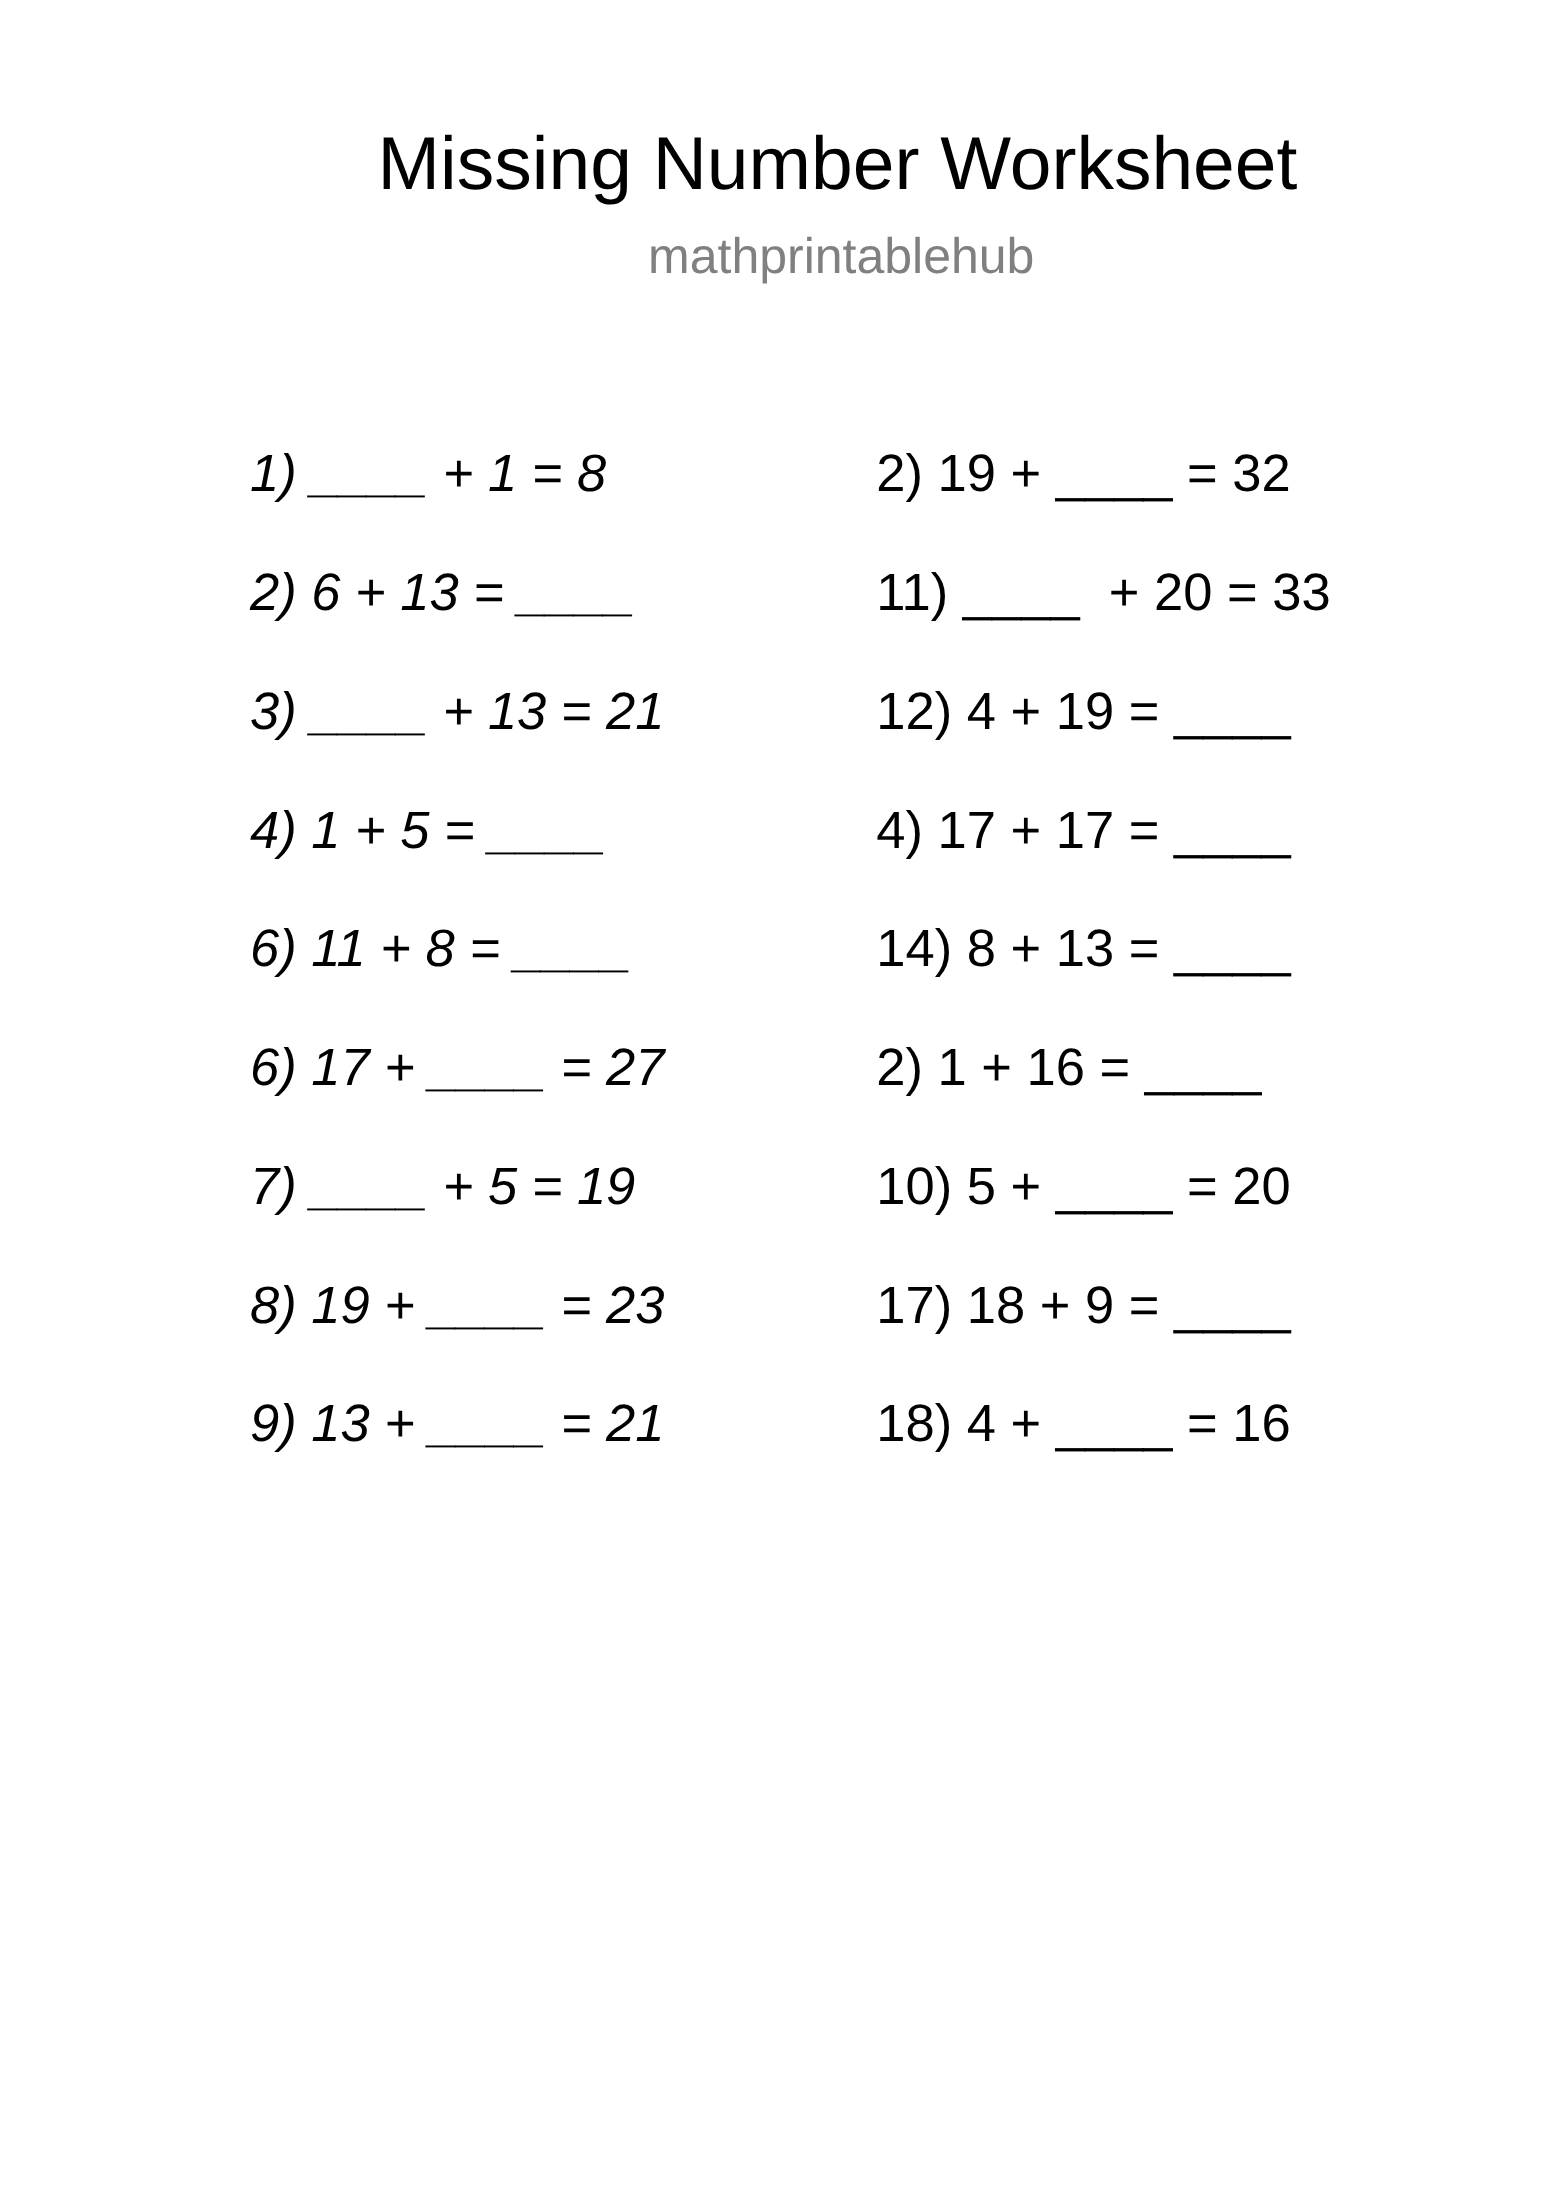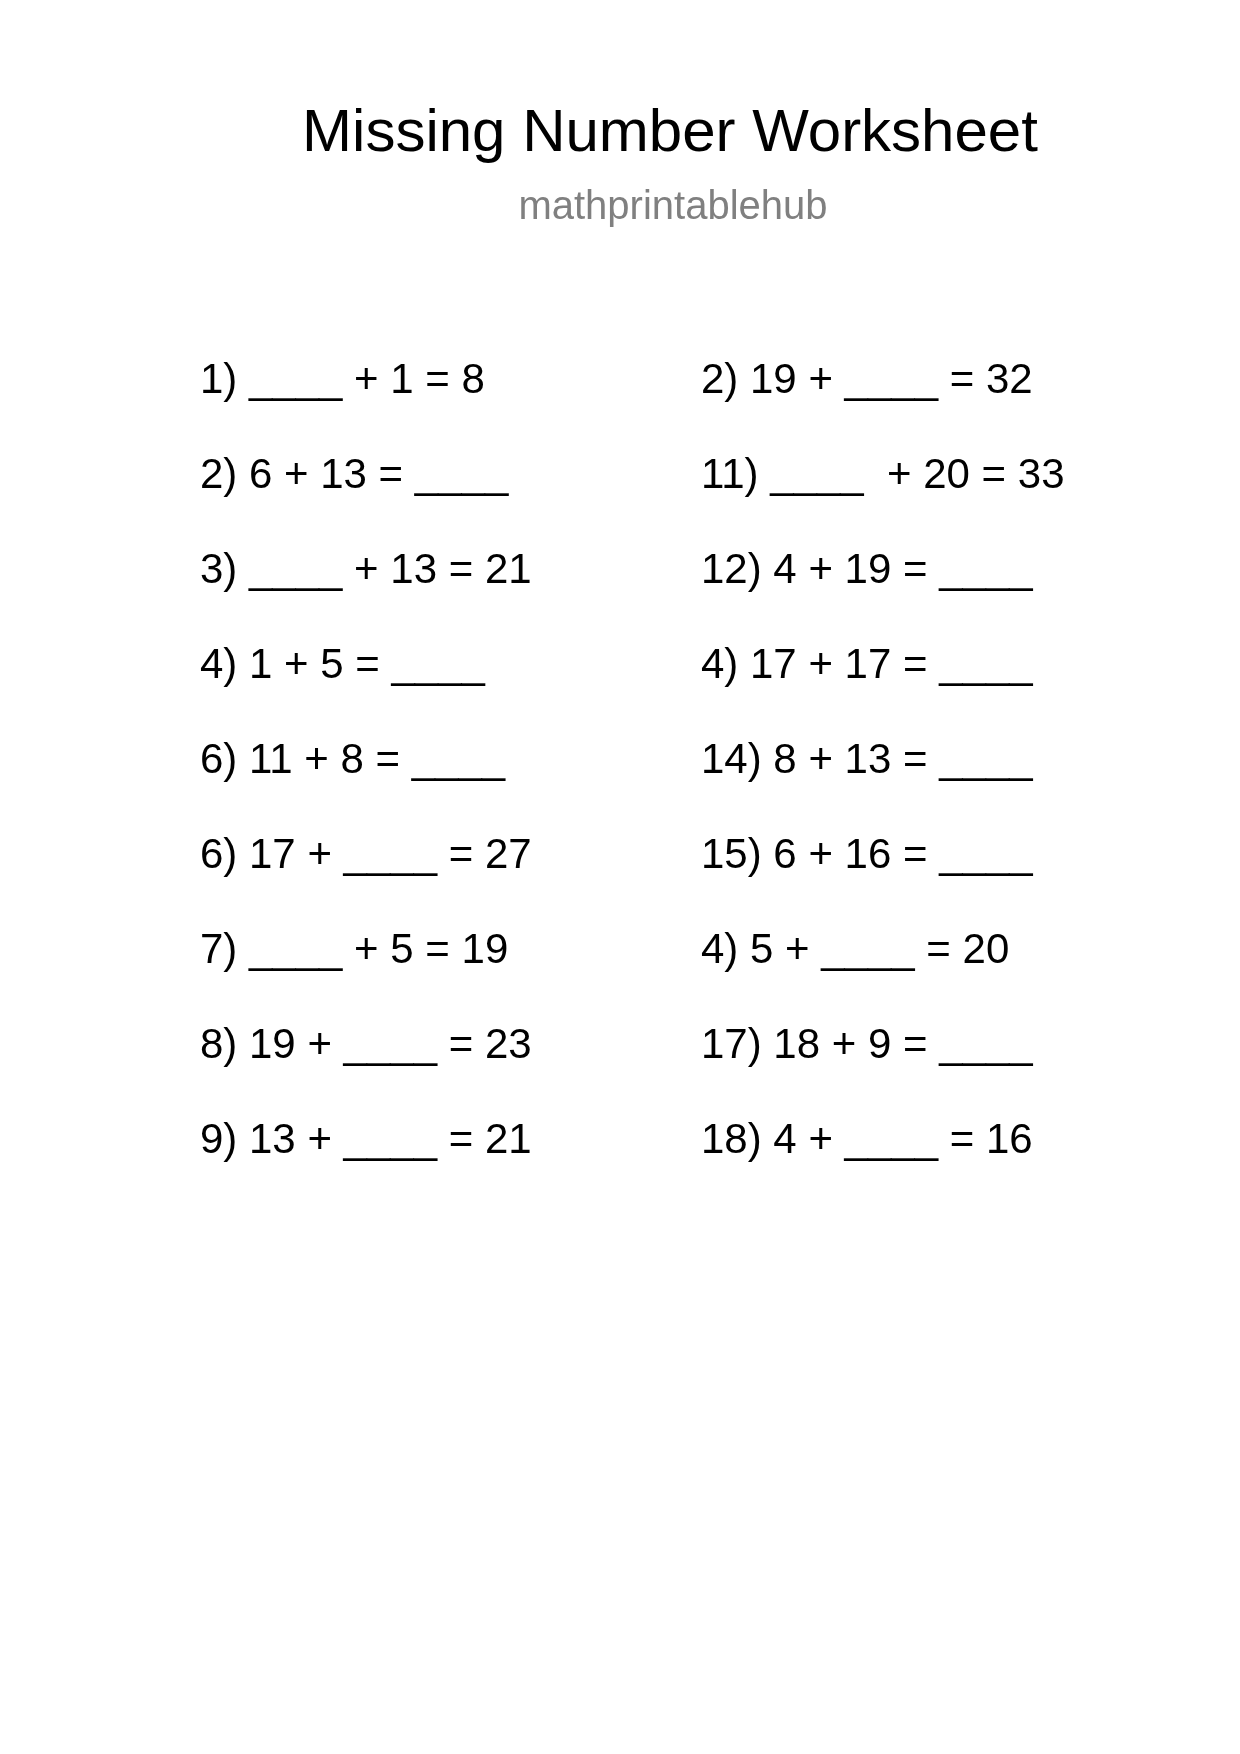--- a/index.html
+++ b/index.html
@@ -37,21 +37,21 @@
       white-space: nowrap;
       color: #808080;
     }
     .problem {
       position: absolute;
       font-size: 42px;
       line-height: 50px;
       white-space: pre;
       color: #000000;
     }
-    .col-left  { left: 200px; }
+    .col-left  { left: 200px; font-style: italic; }
     .col-right { left: 701px; }
   </style>
 </head>
 <body>
 
 <div>
   <div class="title">Missing Number Worksheet</div>
   <div class="subtitle">mathprintablehub</div>
 
   <div>
@@ -65,18 +65,18 @@
     <div class="problem col-left" style="top:1019px">8) 19 + ____ = 23</div>
     <div class="problem col-left" style="top:1114px">9) 13 + ____ = 21</div>
   </div>
 
   <div>
     <div class="problem col-right" style="top:354px">2) 19 + ____ = 32</div>
     <div class="problem col-right" style="top:449px">11) ____  + 20 = 33</div>
     <div class="problem col-right" style="top:544px">12) 4 + 19 = ____</div>
     <div class="problem col-right" style="top:639px">4) 17 + 17 = ____</div>
     <div class="problem col-right" style="top:734px">14) 8 + 13 = ____</div>
-    <div class="problem col-right" style="top:829px">15) 6 + 16 = ____</div>
-    <div class="problem col-right" style="top:924px">4) 5 + ____ = 20</div>
+    <div class="problem col-right" style="top:829px">2) 1 + 16 = ____</div>
+    <div class="problem col-right" style="top:924px">10) 5 + ____ = 20</div>
     <div class="problem col-right" style="top:1019px">17) 18 + 9 = ____</div>
     <div class="problem col-right" style="top:1114px">18) 4 + ____ = 16</div>
   </div>
 </div>
 
 </body></html>

